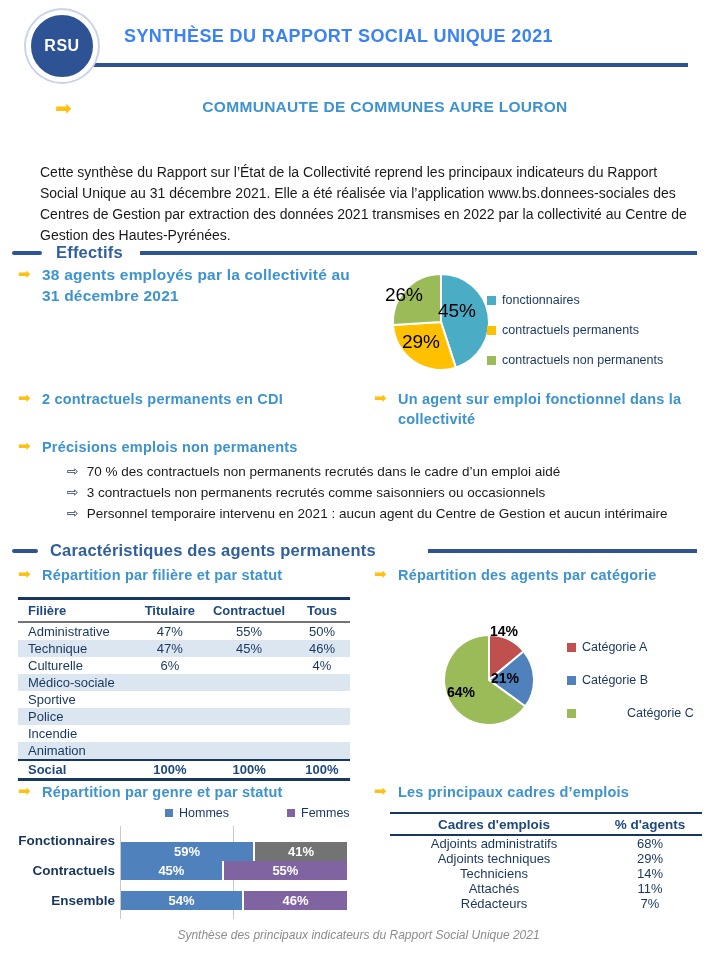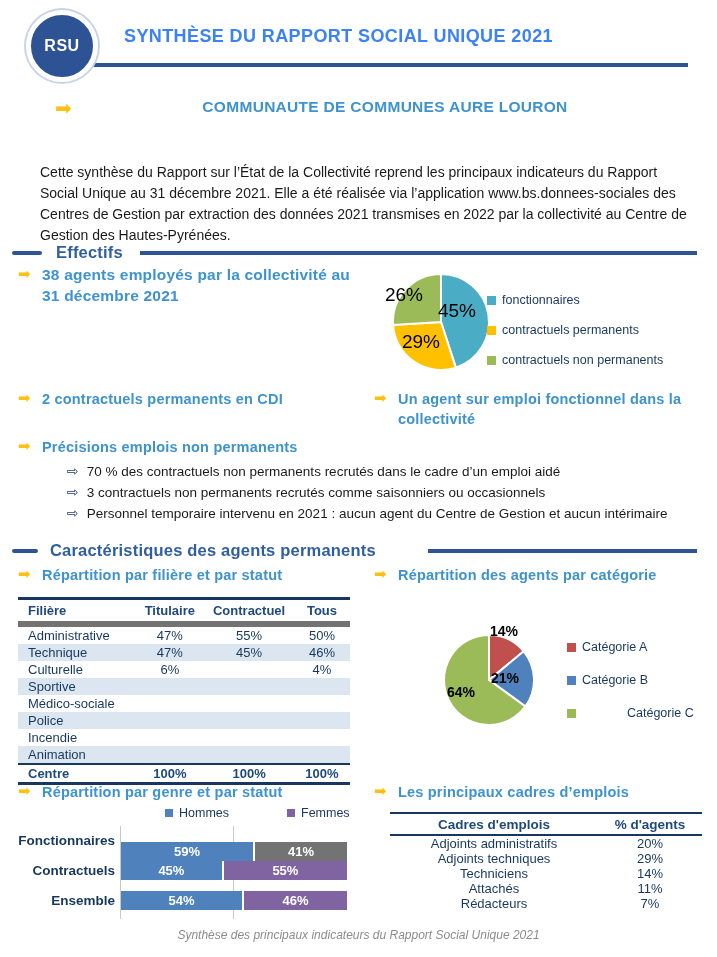--- a/index.html
+++ b/index.html
@@ -34,21 +34,21 @@
   .breakdown{left:100px;top:314px;font-size:14px;color:#1a1a1a;line-height:1.55;}
   .breakdown b{color:#111;}
 
   .sub-bullet{font-size:13.5px;color:#1a1a1a;}
   .sub-arrow{color:#17375E;font-size:14px;margin-right:8px;}
 
   
   table{border-collapse:collapse;}
   .filiere-table{left:18px;top:597px;width:332px;font-size:13px;}
   .filiere-table th{color:#1F497D;font-weight:bold;border-top:3px solid #17375E;
-        border-bottom:6px solid #737373;padding:2px 4px;height:17px;}
+        border-bottom:2px solid #737373;padding:2px 4px;height:17px;}
   .filiere-table td{color:#17375E;padding:1px 4px;height:15px;}
   .filiere-table th:first-child,.filiere-table td:first-child{text-align:left;padding-left:10px;width:118px;}
   .filiere-table th:nth-child(2),.filiere-table td:nth-child(2){text-align:center;width:68px;}
   .filiere-table th:nth-child(3),.filiere-table td:nth-child(3){text-align:center;width:88px;}
   .filiere-table th:nth-child(4),.filiere-table td:nth-child(4){text-align:center;width:58px;}
   .filiere-table tbody tr:nth-child(even) td{background:#DCE6F1;}
   .filiere-table tr.total-row td{color:#1F497D;font-weight:bold;border-top:2px solid #17375E;
         border-bottom:3px solid #17375E;background:#fff !important;}
 
   .cadres-table{left:390px;top:812px;width:312px;font-size:13px;}
@@ -172,51 +172,51 @@
           <td>45%</td>
           <td>46%</td>
         </tr>
       <tr>
           <td>Culturelle</td>
           <td>6%</td>
           <td></td>
           <td>4%</td>
         </tr>
       <tr>
+          <td>Médico-sociale</td>
+          <td></td>
+          <td></td>
+          <td></td>
+        </tr>
+      <tr>
           <td>Sportive</td>
           <td></td>
           <td></td>
           <td></td>
         </tr>
       <tr>
-          <td>Médico-sociale</td>
-          <td></td>
-          <td></td>
-          <td></td>
-        </tr>
-      <tr>
           <td>Police</td>
           <td></td>
           <td></td>
           <td></td>
         </tr>
       <tr>
           <td>Incendie</td>
           <td></td>
           <td></td>
           <td></td>
         </tr>
       <tr>
           <td>Animation</td>
           <td></td>
           <td></td>
           <td></td>
         </tr>
       <tr class="total-row">
-          <td>Centre</td>
+          <td>Social</td>
           <td>100%</td>
           <td>100%</td>
           <td>100%</td>
         </tr>
     </tbody>
   </table>
 
   <span class="abs gold-arrow" style="left:374px;top:565px;">➡</span>
   <div class="abs blue-head" style="left:398px;top:566px;width:320px;">Répartition des agents par catégorie</div>
 
@@ -293,21 +293,21 @@
   <table class="abs cadres-table">
     <thead>
       <tr>
         <th>Cadres d'emplois</th>
         <th>% d'agents</th>
       </tr>
     </thead>
     <tbody>
       <tr>
           <td>Adjoints administratifs</td>
-          <td>20%</td>
+          <td>68%</td>
         </tr>
       <tr>
           <td>Adjoints techniques</td>
           <td>29%</td>
         </tr>
       <tr>
           <td>Techniciens</td>
           <td>14%</td>
         </tr>
       <tr>

